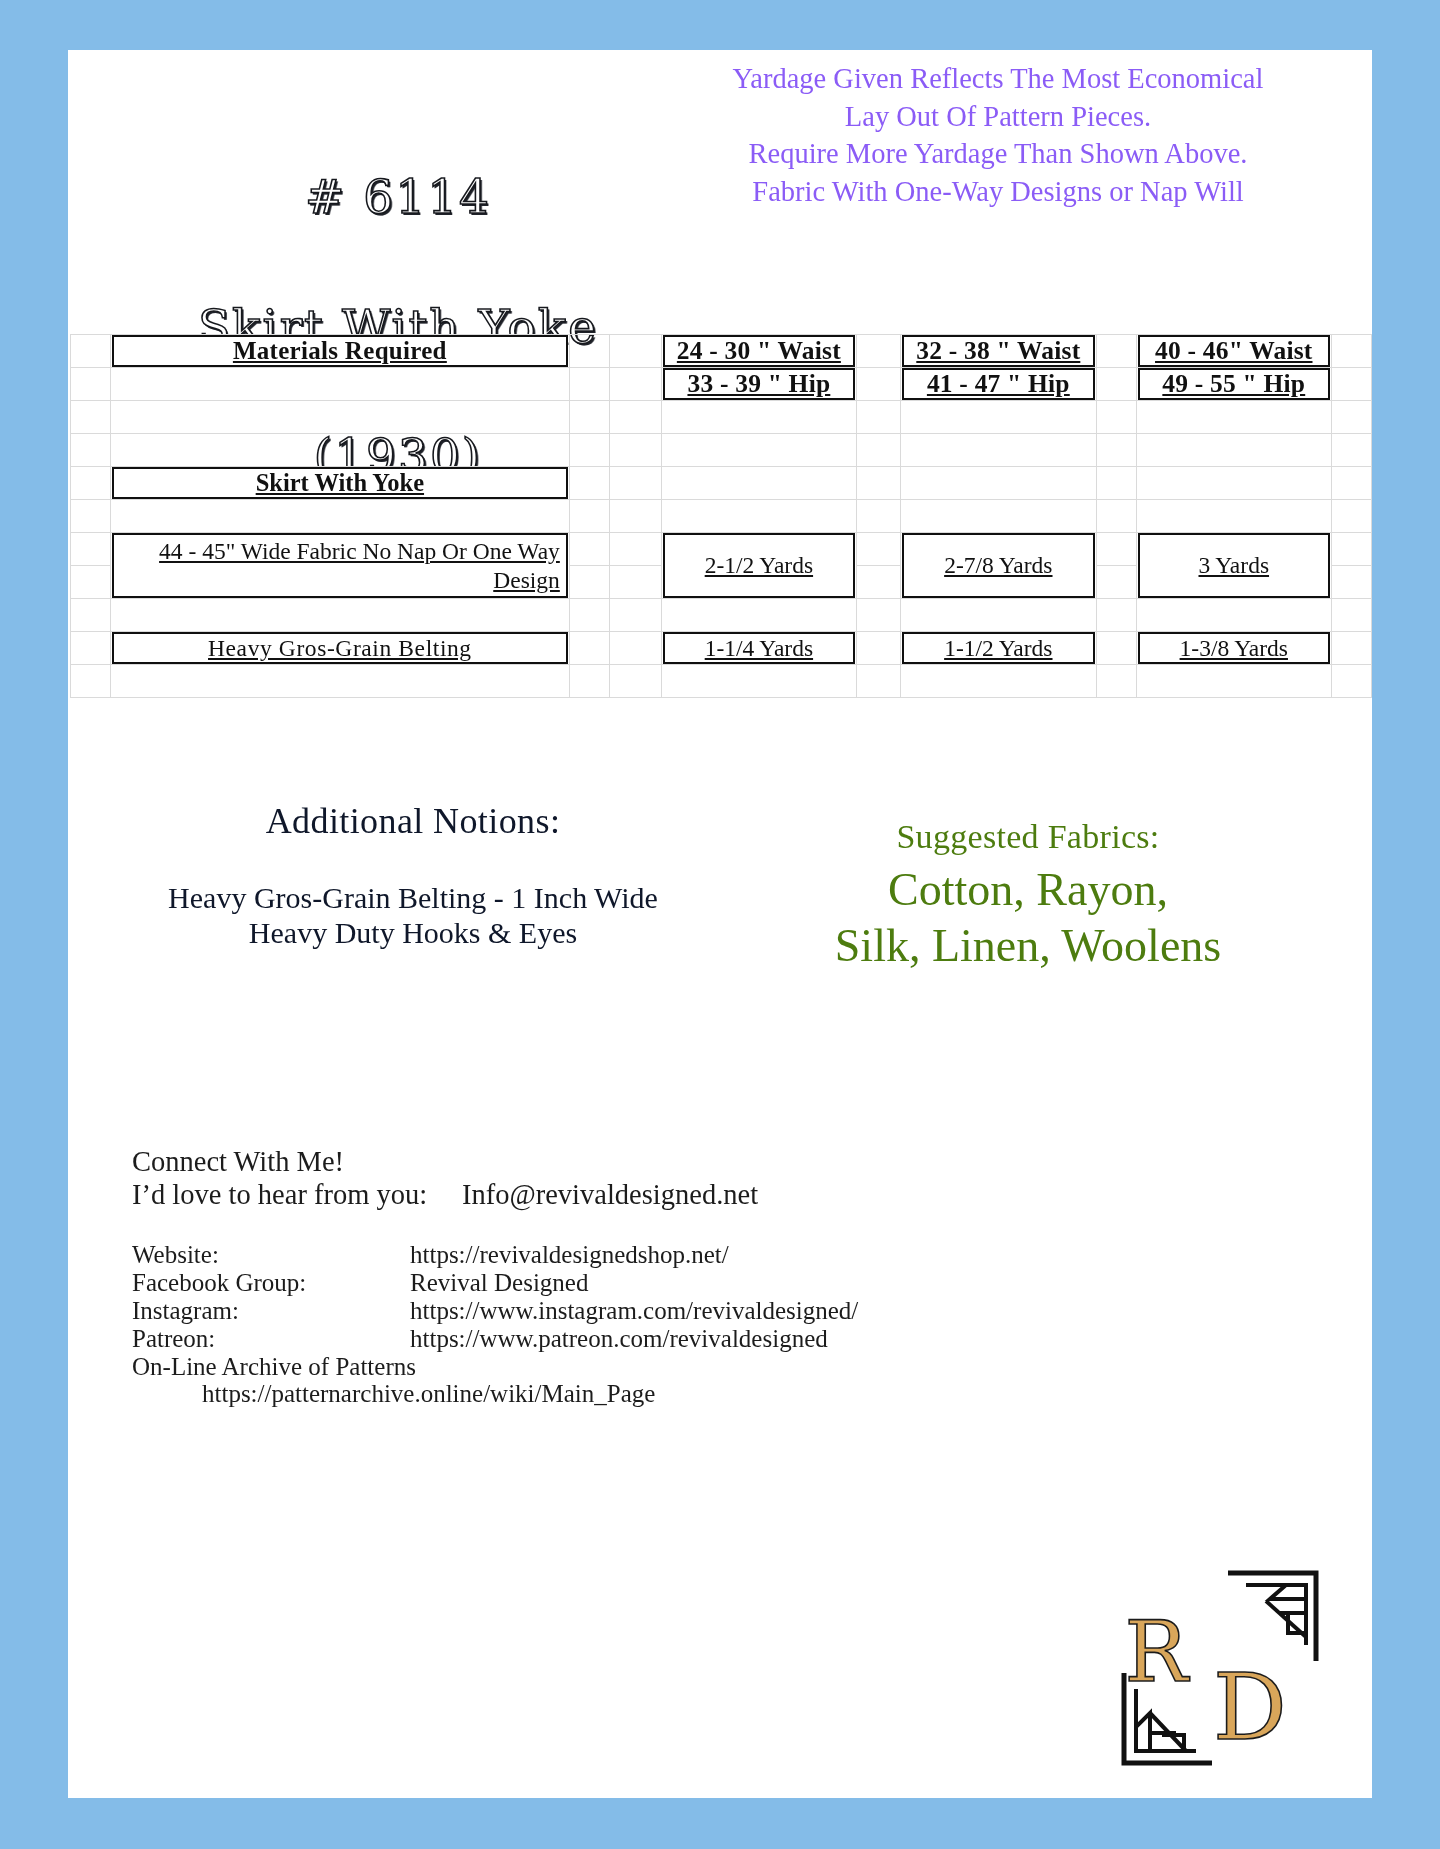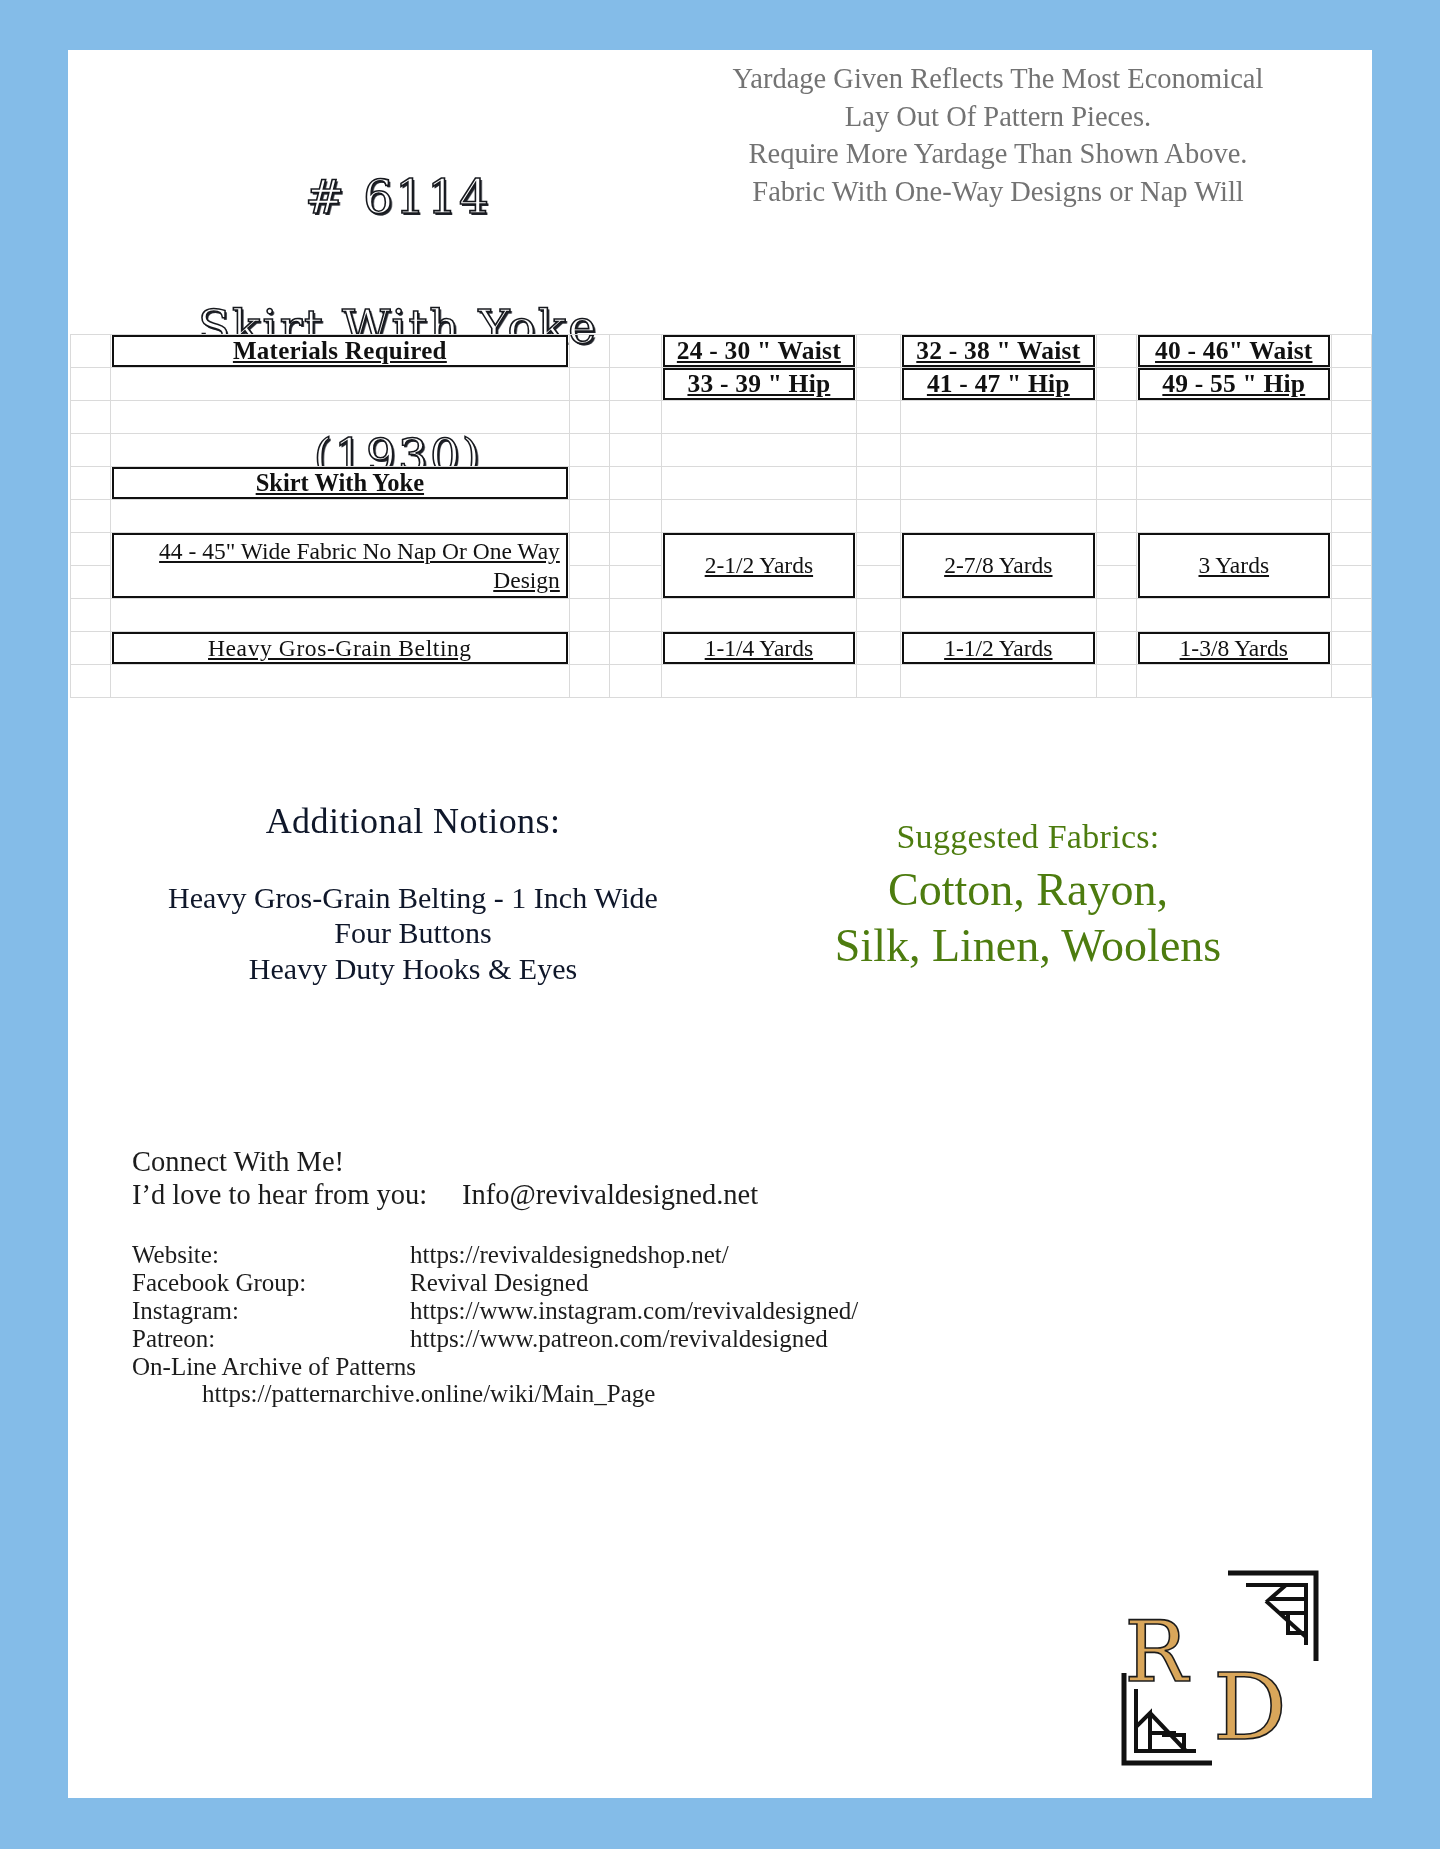--- a/index.html
+++ b/index.html
@@ -47,21 +47,21 @@
   .title-line { display: block; }
 
   .yardage-note {
     position: absolute;
     left: 620px;
     top: 10px;
     width: 620px;
     text-align: center;
     font-size: 28.5px;
     line-height: 1.32;
-    color: #737373;
+    color: #8b5cf6;
   }
   .yardage-note div { white-space: nowrap; }
 
   
   #table-wrap {
     position: absolute;
     left: 0px;
     top: 284px;
     width: 1304px;
   }
@@ -419,21 +419,20 @@
       </tr>
     </tbody>
       </table>
   </div>
 
   <div class="mid-section">
 
     <div class="notions">
       <h2>Additional Notions:</h2>
       <div class="ln">Heavy Gros-Grain Belting -  1 Inch Wide</div>
-      <div class="ln">Four Buttons</div>
       <div class="ln">Heavy Duty Hooks &amp; Eyes</div>
     </div>
 
     <div class="fabrics">
       <h2>Suggested Fabrics:</h2>
       <div class="ln">Cotton, Rayon,</div>
       <div class="ln">Silk, Linen, Woolens</div>
     </div>
   </div>
 

